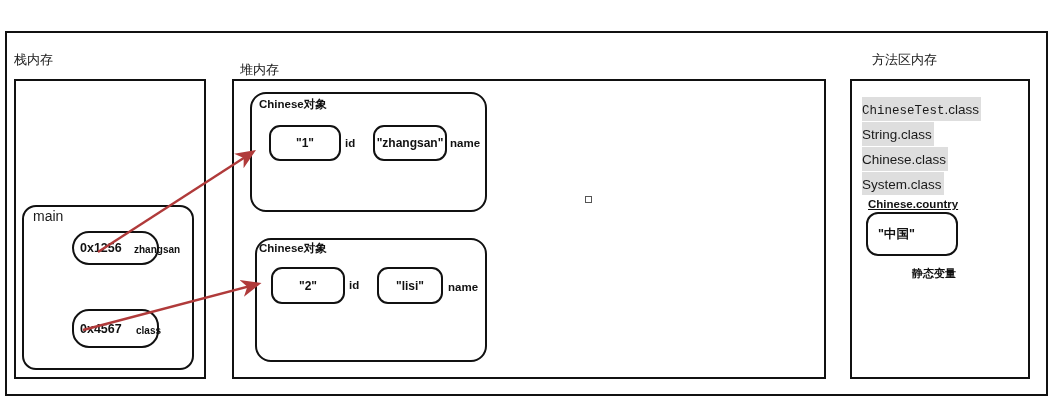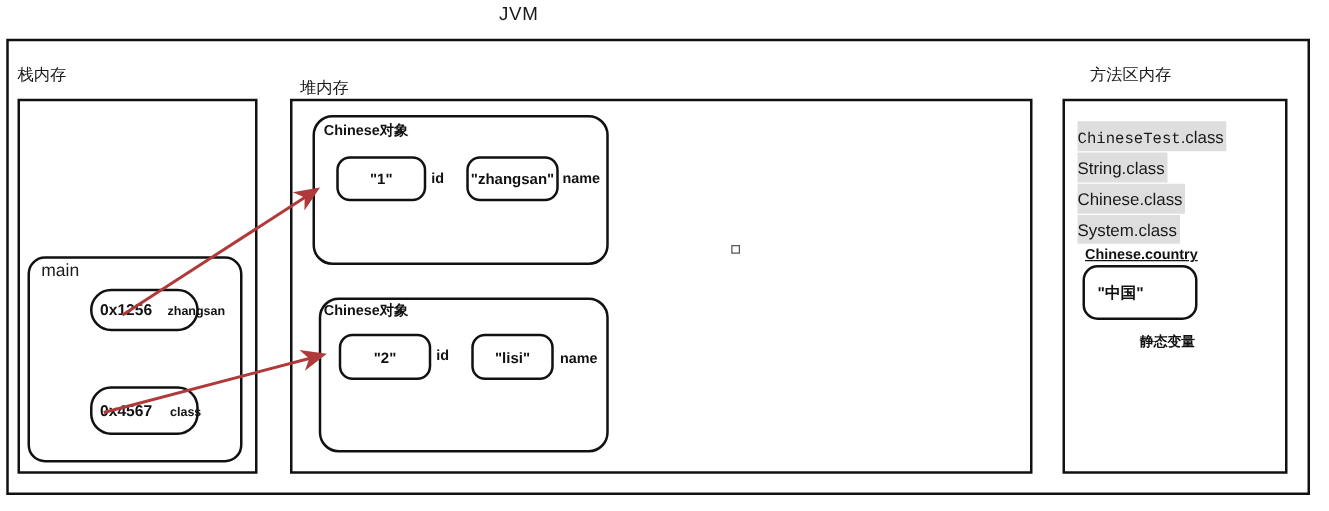--- a/index.html
+++ b/index.html
@@ -247,21 +247,20 @@
     width: 1063px;
     height: 409px;
     pointer-events: none;
   }
 </style>
 </head>
 <body>
 
 <div id="canvas">
 
-  <div class="jvm-title">JVM</div>
 
   <div class="rect outer-jvm"></div>
 
   <div class="panel-label stack-label">栈内存</div>
   <div class="panel-box stack-box"></div>
 
   <div class="round main-frame"></div>
   <div class="main-frame-label">main</div>
 
   <div class="var-box addr1">

